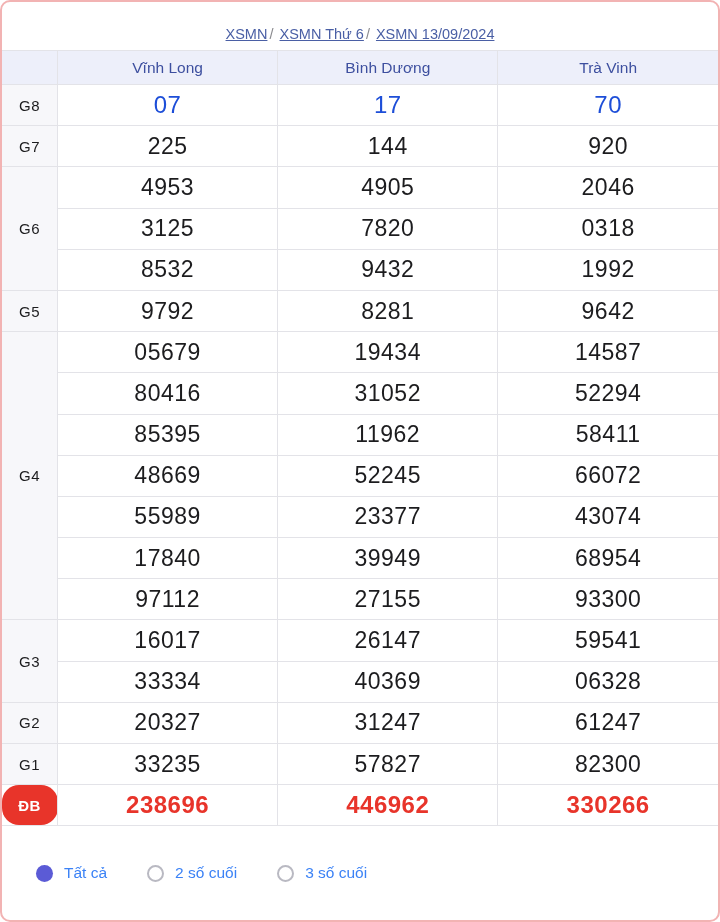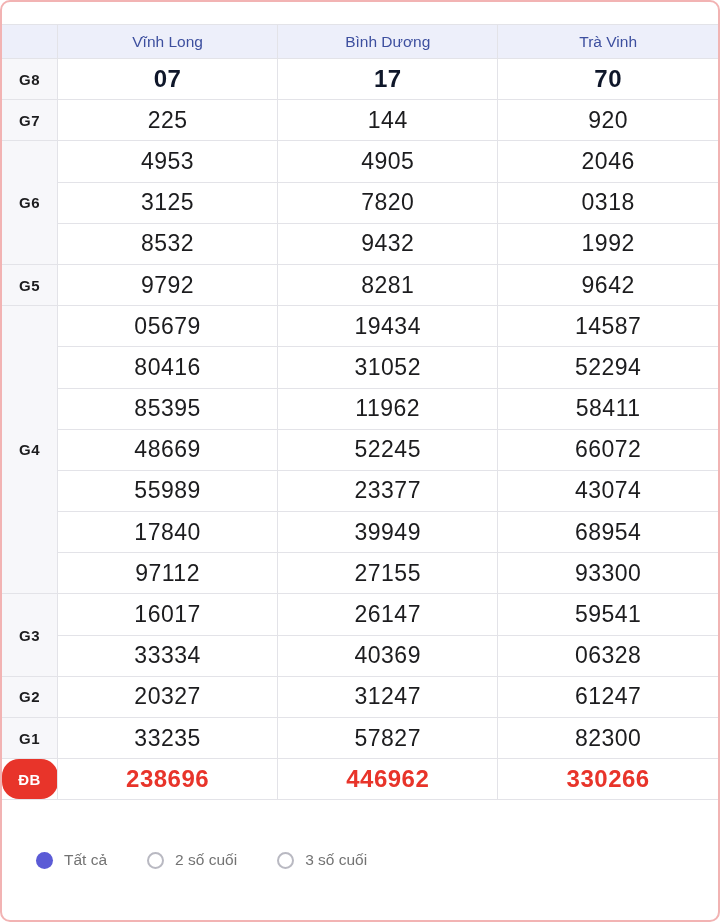--- a/index.html
+++ b/index.html
@@ -61,21 +61,21 @@
     text-align: center;
     vertical-align: middle;
   }
   table.results tr > *:last-child {
     border-right: none;
   }
   .col-label {
     width: 55px;
     background: #f7f7fa;
     font-size: 15px;
-    font-weight: bold;
+    font-weight: normal;
     color: #1c1c1e;
   }
   thead th {
     background: #edeffa;
     color: #3d4f9f;
     font-size: 15.5px;
     font-weight: normal;
     height: 33px;
     padding: 0;
   }
@@ -83,22 +83,22 @@
     background: #edeffa;
   }
   tbody td {
     height: 40.2px;
     padding: 0;
     font-size: 23px;
     color: #1c1c1e;
     letter-spacing: 0.5px;
   }
   tbody tr.special td.num {
-    color: #0f172a;
-    font-weight: bold;
+    color: #1d4ed8;
+    font-weight: normal;
     font-size: 24px;
   }
   tbody tr.db td.num {
     color: #e8342a;
     font-weight: bold;
     font-size: 24px;
   }
   td.db-label {
     background: #e8342a;
     color: #ffffff;
@@ -127,29 +127,34 @@
     border: 2px solid #b9b9c2;
     box-sizing: border-box;
     background: #fff;
   }
   .radio.checked {
     border: none;
     background: #5b5bd6;
   }
   .radio-label {
     font-size: 15.5px;
-    color: #737373;
+    color: #3b82f6;
   }
 </style>
 </head>
 <body>
 
 <div class="page">
 
   <div class="header">
+    <div class="breadcrumb">
+      <a>XSMN</a><span class="sep">/</span>
+      <a>XSMN Thứ 6</a><span class="sep">/</span>
+      <a>XSMN 13/09/2024</a>
+    </div>
   </div>
 
   <table class="results">
     <thead>
       <tr>
         <th class="col-label"></th>
         <th>Vĩnh Long</th>
         <th>Bình Dương</th>
         <th>Trà Vinh</th>
       </tr>

